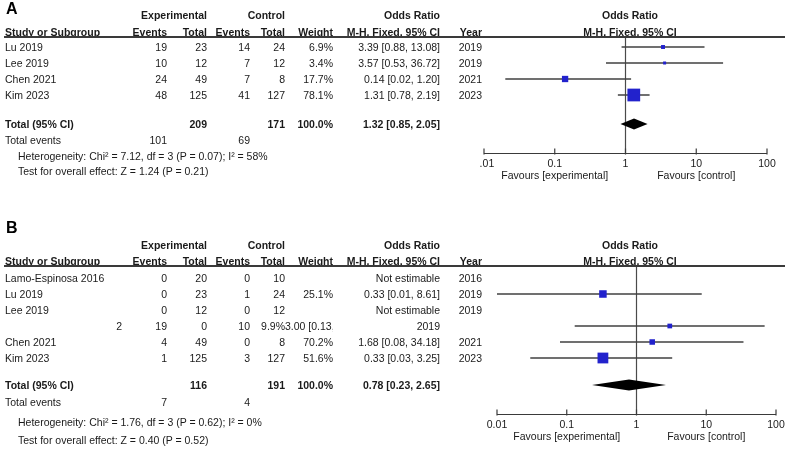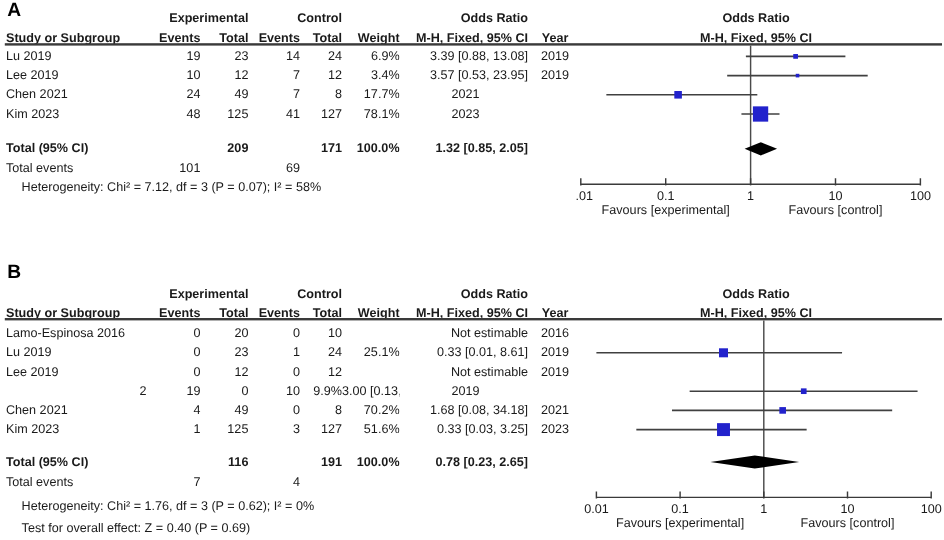--- a/index.html
+++ b/index.html
@@ -5,21 +5,21 @@
   html,body{margin:0;padding:0;background:#fff;}
   body{width:787px;height:450px;position:relative;font-family:"Liberation Sans",sans-serif;color:#1a1a1a;}
   .panel{position:absolute;left:0;width:787px;}
   #panelA{top:0;height:215px;}
   #panelB{top:215px;height:235px;}
   .panel-label{position:absolute;left:6px;top:0;font-size:16px;font-weight:700;color:#000;}
   .trow{position:absolute;left:5px;width:477px;display:grid;grid-template-columns:117px 45px 40px 43px 35px 48px 107px 42px;height:16px;line-height:16px;font-size:10.5px;white-space:nowrap;}
   .hrow{height:14px;line-height:14px;}
   .c{overflow:hidden;}
   .num{text-align:right;}
-  .year{text-align:center;padding-left:3px;}
+  .year{text-align:right;padding-left:3px;}
   .ctr{text-align:right;}
   .b{font-weight:700;}
   .span-exp{grid-column:2/4;}
   .span-ctrl{grid-column:4/6;}
   .col-or{grid-column:7/8;}
   .full{grid-column:1/9;padding-left:13px;}
   .rule{position:absolute;left:4px;right:2px;height:2px;background:#3a3a3a;}
   .plot-hdr{position:absolute;left:480px;width:300px;text-align:center;font-size:10.5px;font-weight:700;height:14px;line-height:14px;}
   svg.forest{position:absolute;left:480px;top:0;}
   svg text{font-family:"Liberation Sans",sans-serif;font-size:10.5px;fill:#1a1a1a;}
@@ -60,39 +60,41 @@
     <span class="c num">3.39 [0.88, 13.08]</span>
     <span class="c year">2019</span>
   </div>
   <div class="trow" style="top:55px">
     <span class="c">Lee 2019</span>
     <span class="c num">10</span>
     <span class="c num">12</span>
     <span class="c num">7</span>
     <span class="c num">12</span>
     <span class="c num">3.4%</span>
-    <span class="c num">3.57 [0.53, 23.95]</span>
+    <span class="c num">3.57 [0.53, 36.72]</span>
     <span class="c year">2019</span>
   </div>
   <div class="trow" style="top:71px">
     <span class="c">Chen 2021</span>
     <span class="c num">24</span>
     <span class="c num">49</span>
     <span class="c num">7</span>
     <span class="c num">8</span>
     <span class="c num">17.7%</span>
+    <span class="c num">0.14 [0.02, 1.20]</span>
     <span class="c year">2021</span>
   </div>
   <div class="trow" style="top:87px">
     <span class="c">Kim 2023</span>
     <span class="c num">48</span>
     <span class="c num">125</span>
     <span class="c num">41</span>
     <span class="c num">127</span>
     <span class="c num">78.1%</span>
+    <span class="c num">1.31 [0.78, 2.19]</span>
     <span class="c year">2023</span>
   </div>
 
   <div class="trow b" style="top:116px">
     <span class="c">Total (95% CI)</span>
     <span class="c num"></span>
     <span class="c num">209</span>
     <span class="c num"></span>
     <span class="c num">171</span>
     <span class="c num">100.0%</span>
@@ -104,20 +106,23 @@
     <span class="c num">101</span>
     <span class="c num"></span>
     <span class="c num">69</span>
     <span class="c num"></span>
       <span class="c num"></span>
       <span class="c num"></span>
       <span class="c year"></span>
   </div>
   <div class="trow" style="top:148px">
     <span class="c full">Heterogeneity: Chi² = 7.12, df = 3 (P = 0.07); I² = 58%</span>
+  </div>
+  <div class="trow" style="top:163px">
+    <span class="c full">Test for overall effect: Z = 1.24 (P = 0.21)</span>
   </div>
 
   <svg class="forest" id="fpA" width="307" height="215">
       <line x1="145.5" y1="38" x2="145.5" y2="153.5" stroke="#4a4a4a" stroke-width="1.2"></line>
       <line x1="141.57214905462445" y1="47" x2="224.49999788716858" y2="47" stroke="#404040" stroke-width="1.3"></line>
       <rect x="181.04153981738352" y="45.029911169515444" width="3.940177660969109" height="3.940177660969109" fill="#2222cc"></rect>
       <line x1="125.99251777425583" y1="63" x2="243.08586538085368" y2="63" stroke="#404040" stroke-width="1.3"></line>
       <rect x="183.10127628993766" y="61.5" width="3" height="3" fill="#2222cc"></rect>
       <line x1="25.297872193226674" y1="79" x2="151.10207315786946" y2="79" stroke="#404040" stroke-width="1.3"></line>
       <rect x="81.93320592904095" y="75.8446474048056" width="6.31070519038879" height="6.31070519038879" fill="#2222cc"></rect>
@@ -240,21 +245,21 @@
     <span class="c num">4</span>
     <span class="c num"></span>
       <span class="c num"></span>
       <span class="c num"></span>
       <span class="c year"></span>
   </div>
   <div class="trow" style="top:199px">
     <span class="c full">Heterogeneity: Chi² = 1.76, df = 3 (P = 0.62); I² = 0%</span>
   </div>
   <div class="trow" style="top:217px">
-    <span class="c full">Test for overall effect: Z = 0.40 (P = 0.69)</span>
+    <span class="c full">Test for overall effect: Z = 0.40 (P = 0.52)</span>
   </div>
 
   <svg class="forest" id="fpB" width="307" height="235">
       <line x1="156.5" y1="52" x2="156.5" y2="199.5" stroke="#4a4a4a" stroke-width="1.2"></line>
       <line x1="17" y1="79" x2="221.71646981389245" y2="79" stroke="#404040" stroke-width="1.3"></line>
       <rect x="119.15885479152004" y="75.2425074850374" width="7.514985029925209" height="7.514985029925209" fill="#2222cc"></rect>
       <line x1="94.69754882340187" y1="111" x2="284.63214141072837" y2="111" stroke="#404040" stroke-width="1.3"></line>
       <rect x="187.41938760831363" y="108.64018009161715" width="4.719639816765683" height="4.719639816765683" fill="#2222cc"></rect>
       <line x1="79.99052659268807" y1="127" x2="263.48060107233414" y2="127" stroke="#404040" stroke-width="1.3"></line>
       <rect x="169.45964643974787" y="124.24432403936892" width="5.5113519212621505" height="5.5113519212621505" fill="#2222cc"></rect>

